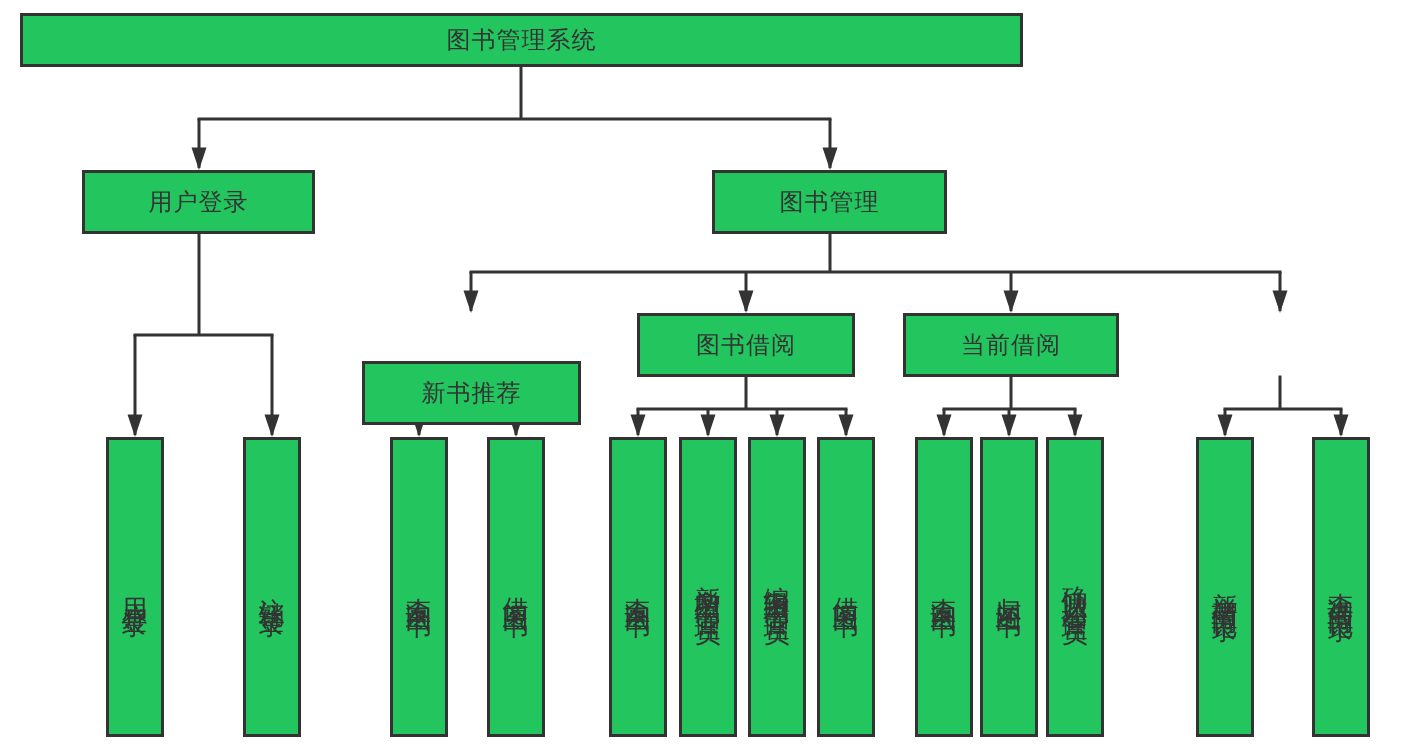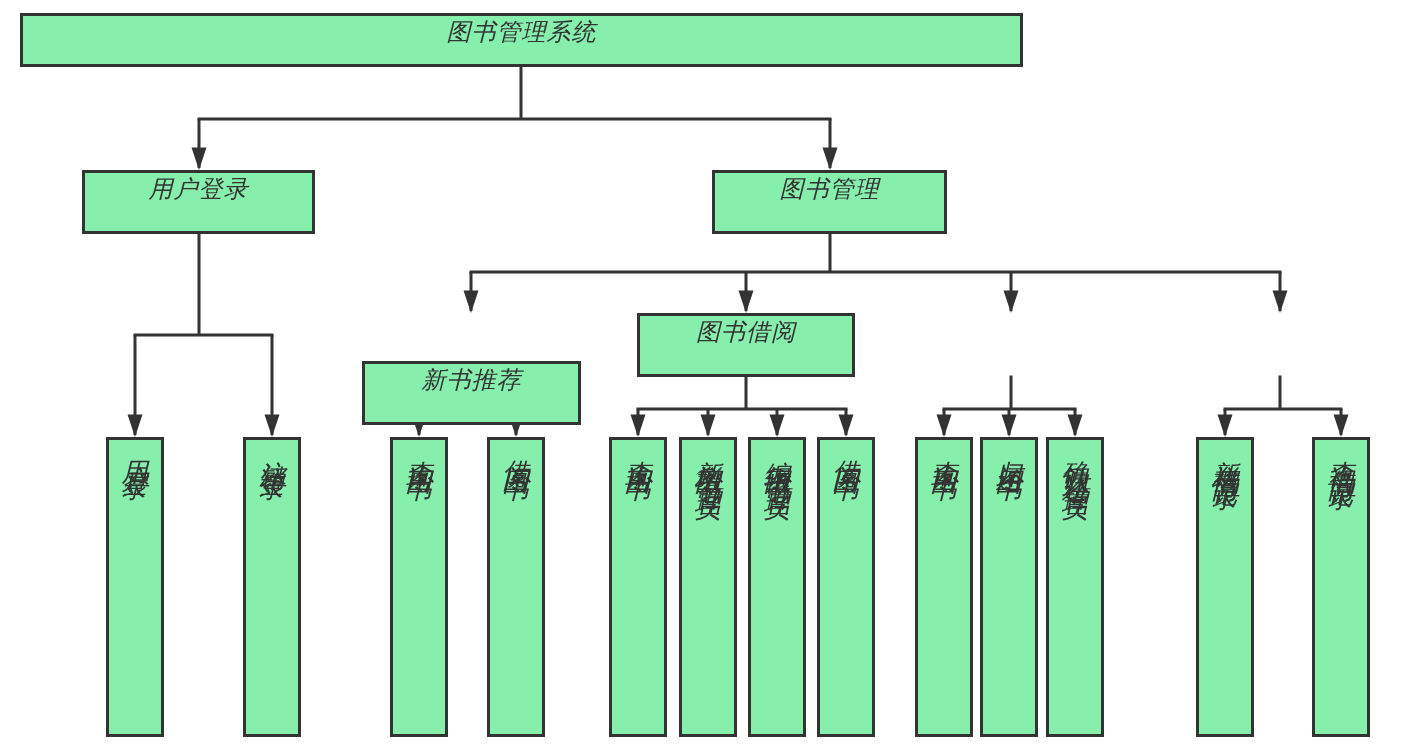--- a/index.html
+++ b/index.html
@@ -14,26 +14,26 @@
   }
   svg.connectors {
     position: absolute;
     left: 0; top: 0;
     width: 1405px; height: 747px;
     z-index: 1;
   }
   .box {
     position: absolute;
     box-sizing: border-box;
-    background: #86efac;
+    background: #22c55e;
     border: 3px solid #333333;
     display: flex;
+    align-items: center;
     justify-content: center;
     z-index: 2;
-    font-style: italic;
   }
   .box.h span {
     font-size: 24px;
     letter-spacing: 1px;
     white-space: nowrap;
   }
   .box.v span {
     writing-mode: vertical-rl;
     text-orientation: mixed;
     font-size: 26px;
@@ -109,20 +109,23 @@
   <div class="box h" style="left:712px; top:170px; width:235px; height:64px;">
     <span>图书管理</span>
   </div>
 
   <div class="box h" style="left:362px; top:313px; width:219px; height:64px;margin-top:48px;">
     <span>新书推荐</span>
   </div>
   <div class="box h" style="left:637px; top:313px; width:218px; height:64px;">
     <span>图书借阅</span>
   </div>
+  <div class="box h" style="left:903px; top:313px; width:216px; height:64px;">
+    <span>当前借阅</span>
+  </div>
 
   <div class="box v" style="left:106px; top:437px; width:58px; height:300px;">
     <span>用户登录</span>
   </div>
   <div class="box v" style="left:243px; top:437px; width:58px; height:300px;">
     <span>注销登录</span>
   </div>
 
   <div class="box v" style="left:390px; top:437px; width:58px; height:300px;">
     <span>查询图书</span>

